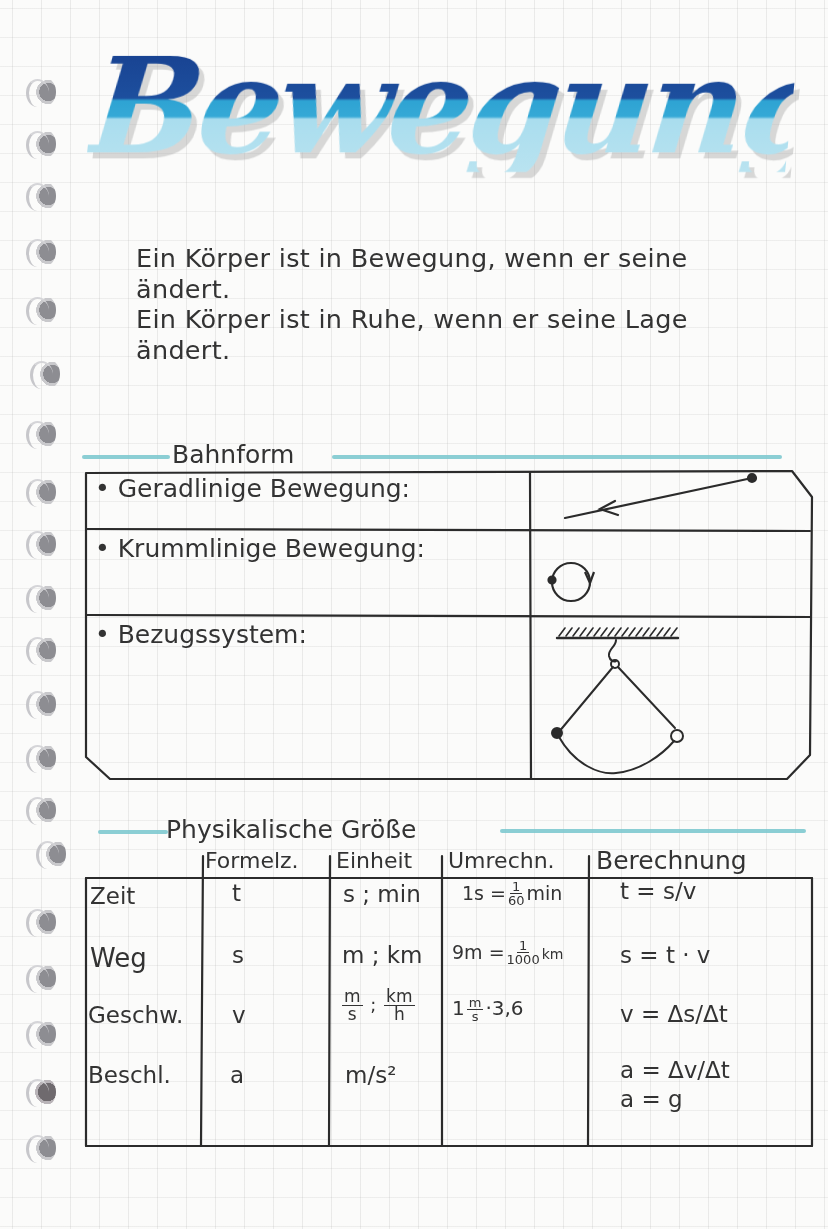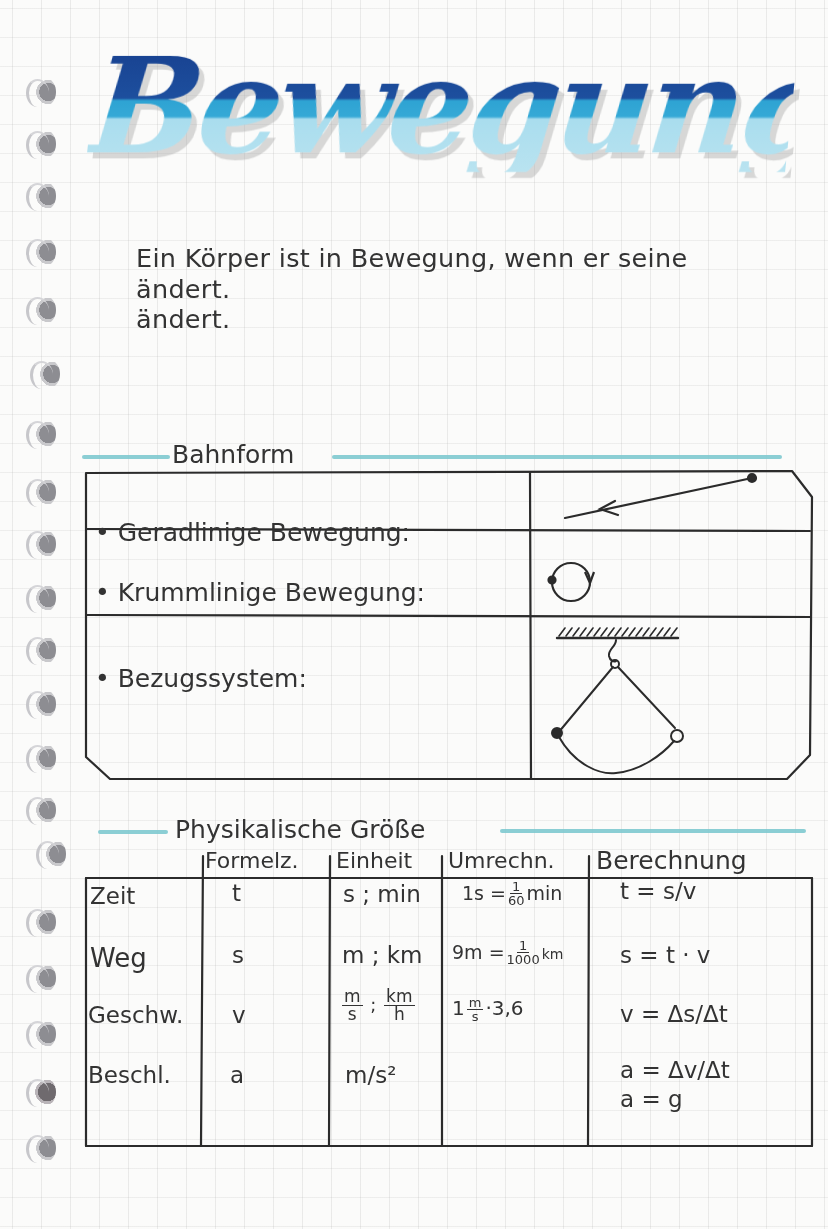--- a/index.html
+++ b/index.html
@@ -41,21 +41,21 @@
   .handwrite { font-family: "DejaVu Sans", sans-serif; color: #333; }
   .para { left: 92px; top: 243px; width: 680px; font-size: 25.5px; line-height: 30.5px; letter-spacing: 0.3px; margin-left: 44px; }
   .para div { white-space: nowrap; }
 
   
   .sec-rule { position: absolute; height: 4px; background: #7ec9cf; border-radius: 2px; opacity: 0.9; }
   .sec-label { position: absolute; font-size: 25px; color: #333; }
 
   
   .bahn-svg { position: absolute; left: 80px; top: 465px; }
-  .bahn-row-label { position: absolute; font-size: 25px; color: #333; white-space: nowrap; margin-top: 44px; }
+  .bahn-row-label { position: absolute; font-size: 25px; color: #333; white-space: nowrap; }
 
   
   .pq-svg { position: absolute; left: 80px; top: 850px; }
   .pq-head { position: absolute; font-size: 22px; color: #333; white-space: nowrap; }
   .pq-cell { position: absolute; font-size: 23px; color: #333; white-space: nowrap; }
   .frac { display: inline-flex; flex-direction: column; align-items: center; vertical-align: middle; font-size: 13px; line-height: 13px; margin: 0 2px; }
   .frac .num { border-bottom: 1.5px solid #333; padding: 0 2px; }
   .small-unit { font-size: 19px; }
 </style>
 </head>
@@ -82,20 +82,21 @@
   <div class="hole" style="left:34px;top:1020px"></div>
   <div class="hole dark" style="left:34px;top:1078px"></div>
   <div class="hole" style="left:34px;top:1134px"></div>
 </div>
 
 <div class="title">Bewegung</div>
 
 <div class="abs handwrite para">
   <div>Ein Körper ist in Bewegung, wenn er seine</div>
   <div>ändert.</div>
+  <div>Ein Körper ist in Ruhe, wenn er seine Lage</div>
   <div>ändert.</div>
 </div>
 
 <div class="sec-rule" style="left:82px;top:455px;width:88px"></div>
 <div class="sec-label" style="left:172px;top:440px">Bahnform</div>
 <div class="sec-rule" style="left:332px;top:455px;width:450px"></div>
 
 <svg class="bahn-svg" width="735" height="330" viewBox="0 0 735 330">
   <g fill="none" stroke="#2b2b2b" stroke-width="2.2" stroke-linecap="round" stroke-linejoin="round">
 
@@ -157,21 +158,21 @@
 <div class="bahn-row-label" style="left:95px;top:534px">
   <span>•</span>
   <span>Krummlinige Bewegung:</span>
 </div>
 <div class="bahn-row-label" style="left:95px;top:620px">
   <span>•</span>
   <span>Bezugssystem:</span>
 </div>
 
 <div class="sec-rule" style="left:98px;top:830px;width:70px"></div>
-<div class="sec-label" style="left:175px;top:815px">Physikalische Größe</div>
+<div class="sec-label" style="left:166px;top:815px">Physikalische Größe</div>
 <div class="sec-rule" style="left:500px;top:829px;width:306px"></div>
 
 <svg class="pq-svg" width="740" height="300" viewBox="0 0 740 300">
   <g fill="none" stroke="#2b2b2b" stroke-width="2.2" stroke-linecap="round">
 
     <line x1="6" y1="28" x2="732" y2="28"></line>
 
     <line x1="6" y1="28" x2="6" y2="296"></line>
     <line x1="732" y1="28" x2="732" y2="296"></line>
     <line x1="6" y1="296" x2="732" y2="296"></line>

